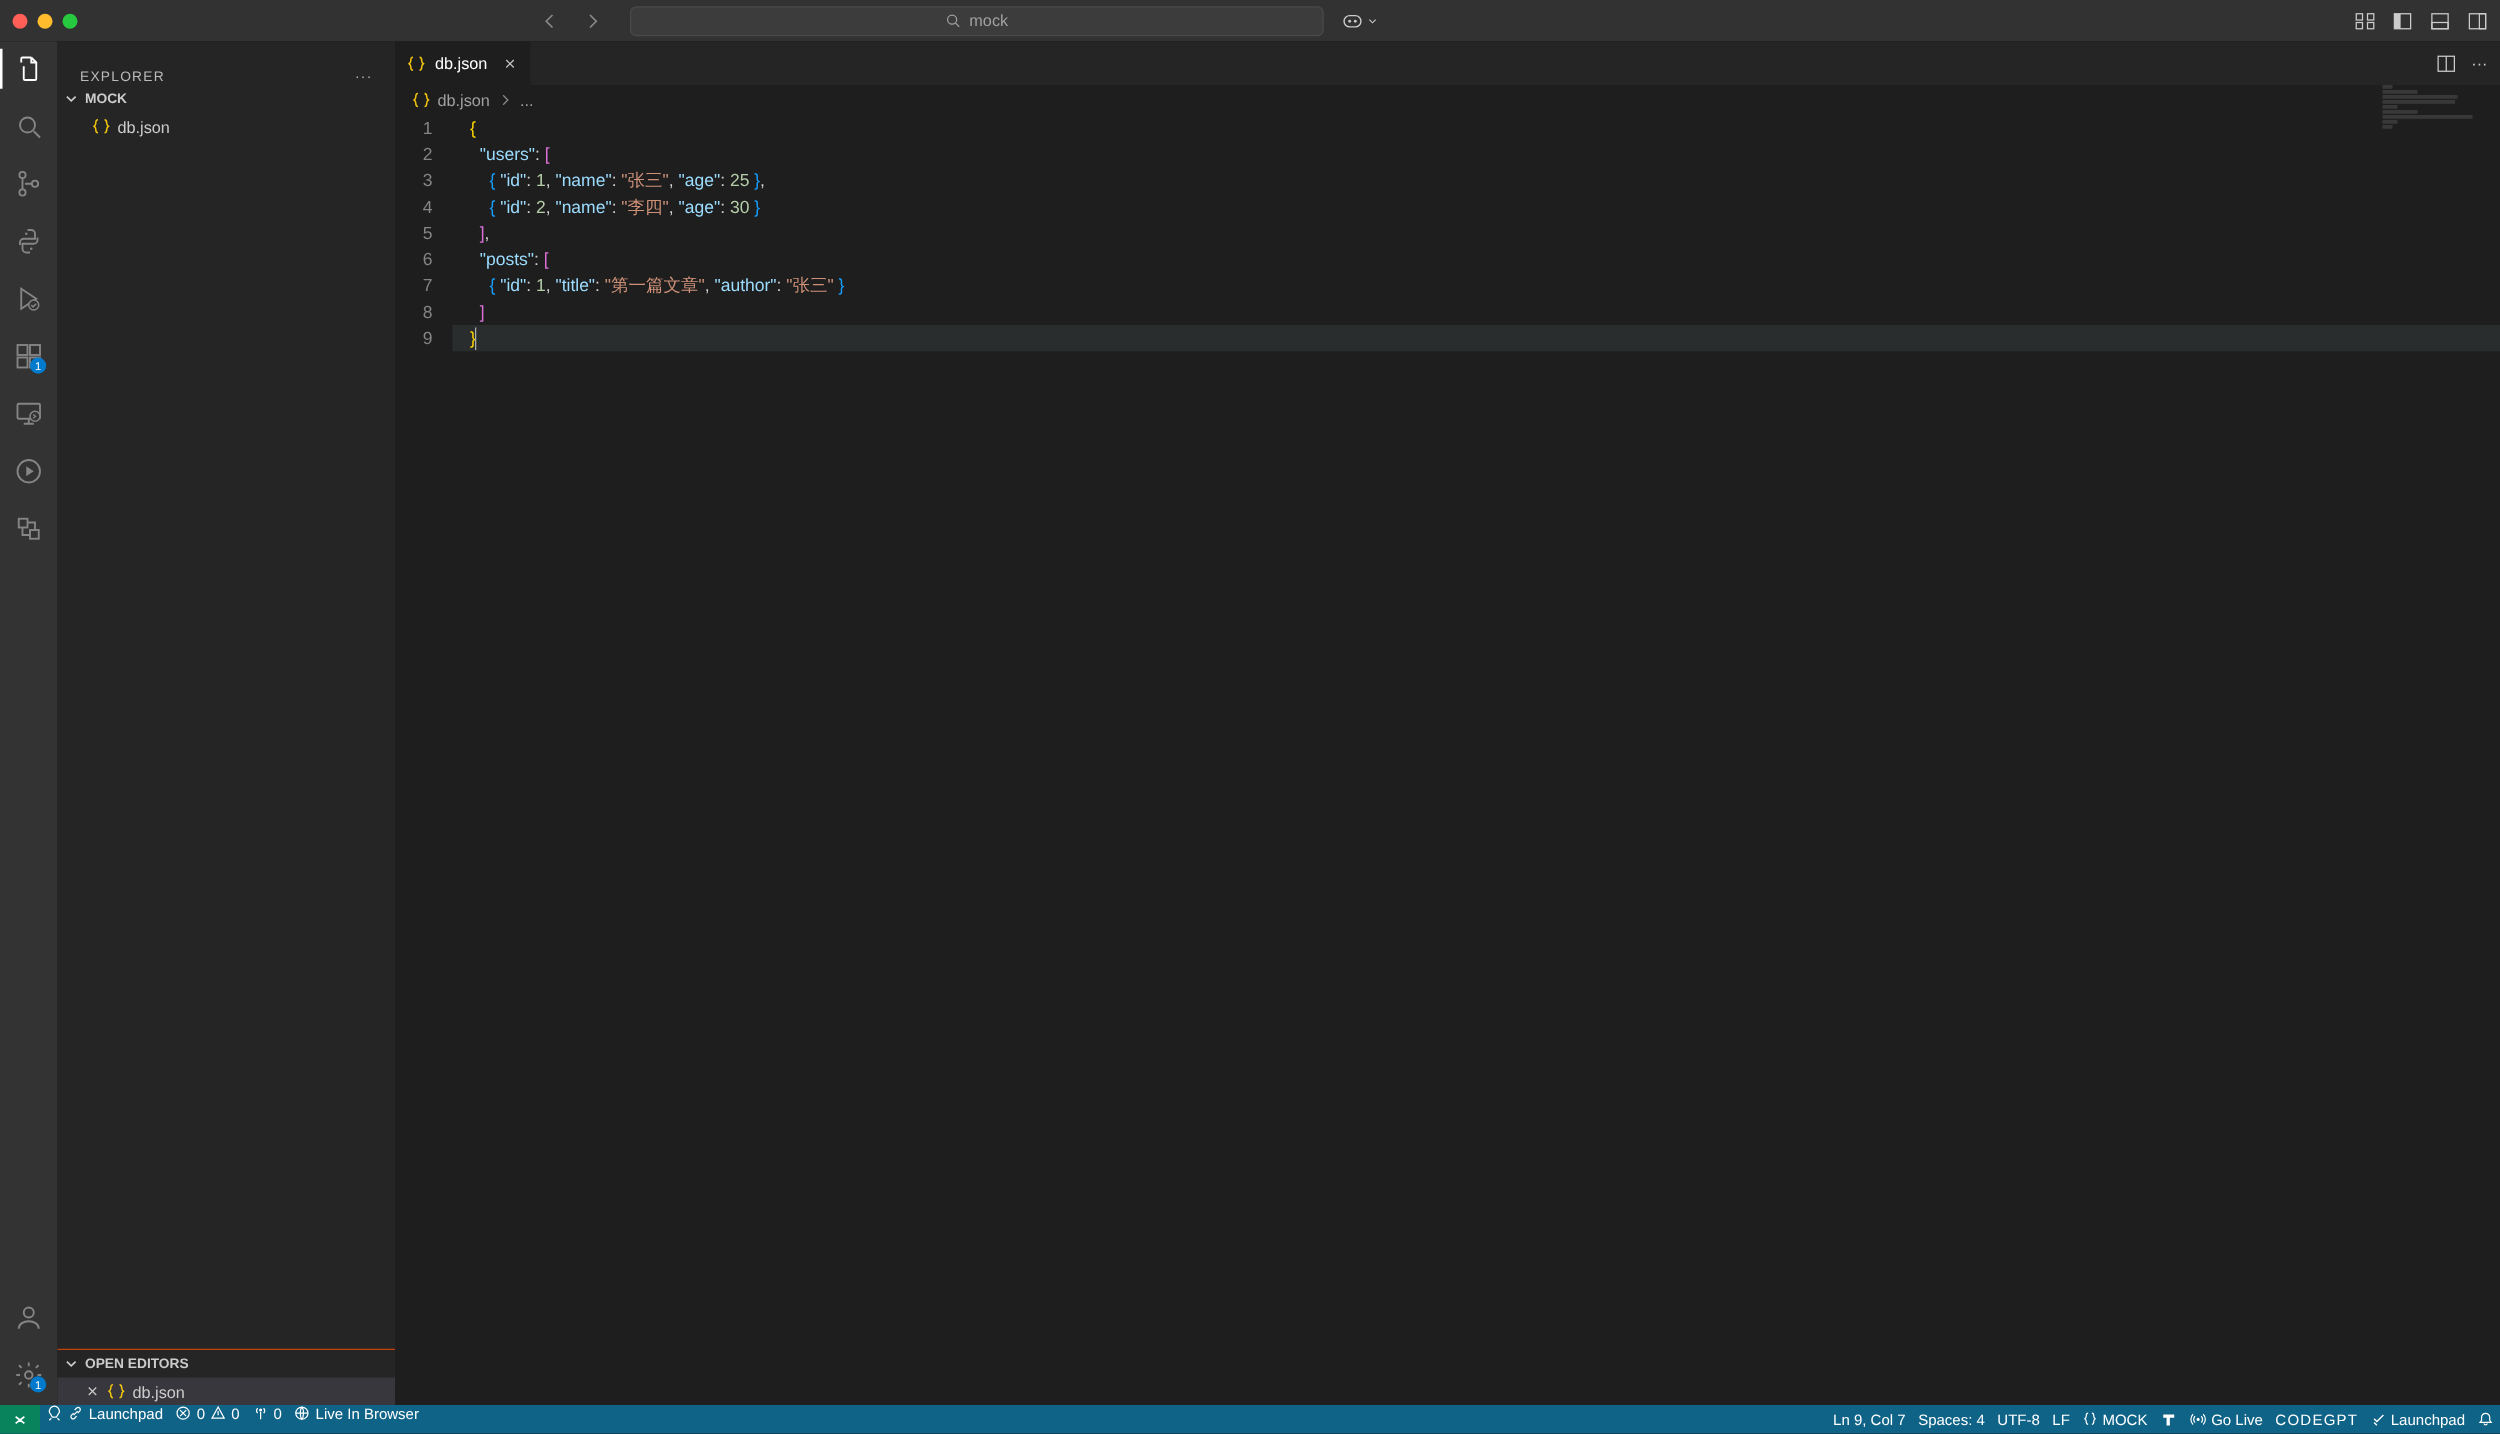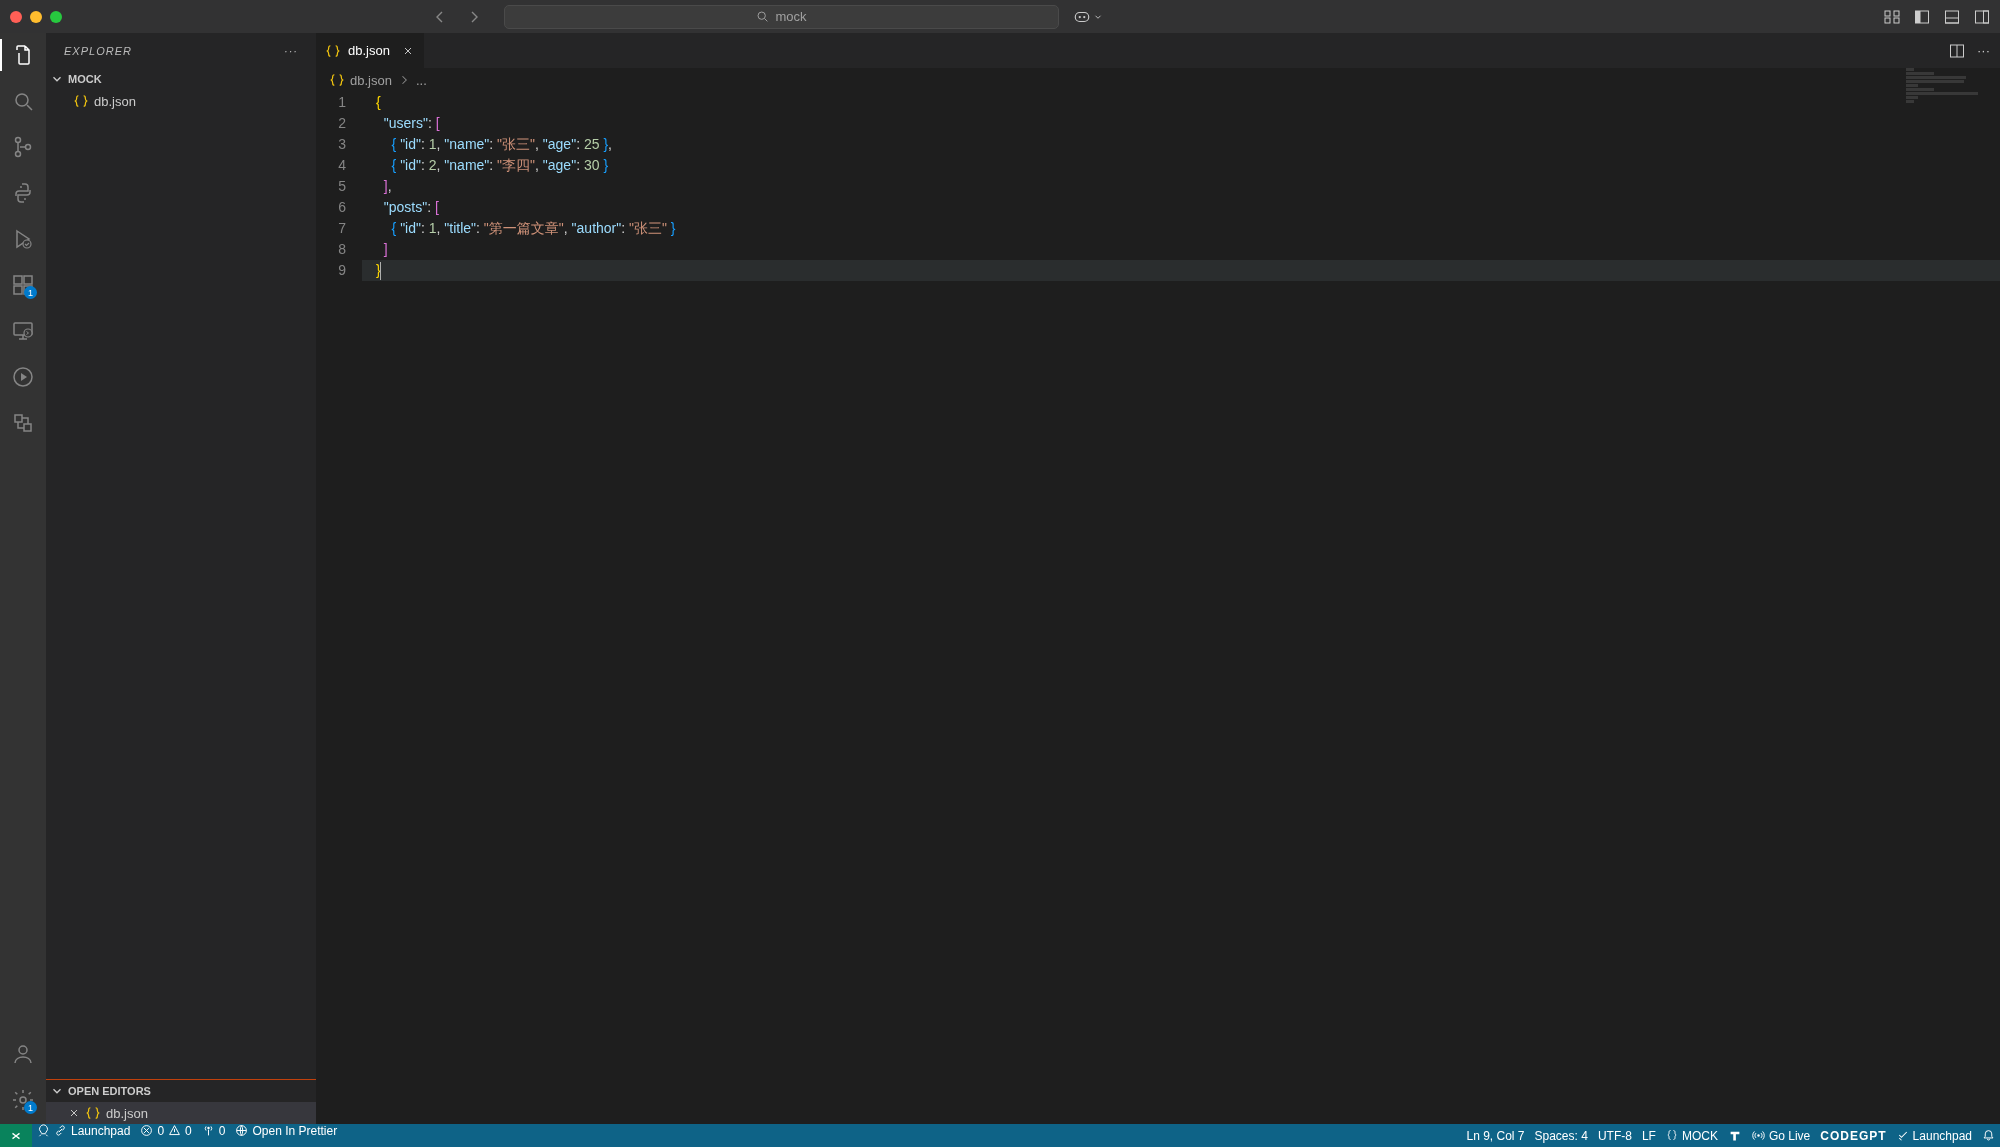--- a/index.html
+++ b/index.html
@@ -13,21 +13,21 @@
 .copilot { margin-left: 14px; color: #ccc; display:flex; align-items:center; gap:2px;}
 .tb-right { margin-left: auto; display: flex; gap: 14px; color: #ccc; }
 .main { flex: 1; display: flex; overflow: hidden; }
 .activity-bar { width: 46px; background: #333333; display: flex; flex-direction: column; align-items: center; padding-top: 10px; gap: 22px; }
 .activity-bar .ab { color: #858585; width: 24px; height: 24px; display: flex; align-items: center; justify-content: center; position: relative; }
 .activity-bar .ab.active { color: #fff; }
 .activity-bar .ab.active::before { content: ""; position: absolute; left: -11px; top: -4px; bottom: -4px; width: 2px; background: #fff; }
 .ab .badge { position: absolute; bottom: -2px; right: -2px; background: #007acc; color: #fff; border-radius: 8px; font-size: 9px; min-width: 13px; height: 13px; display: flex; align-items: center; justify-content: center; padding:0 3px;}
 .activity-bottom { margin-top: auto; display:flex; flex-direction:column; gap:22px; padding-bottom:12px; align-items:center;}
 .sidebar { width: 270px; background: #252526; display: flex; flex-direction: column; }
-.sb-header { height: 35px; display: flex; align-items: center; padding: 0 18px; justify-content: space-between; color: #bbb; font-size: 11px; letter-spacing: 1px; font-style: italic; }
+.sb-header { height: 35px; display: flex; align-items: flex-end; padding: 0 18px; justify-content: space-between; color: #bbb; font-size: 11px; letter-spacing: 1px; }
 .sb-section { padding: 0 0; }
 .sb-section-title { height: 22px; display: flex; align-items: center; padding-left: 4px; gap: 4px; font-size: 11px; font-weight: 700; color: #ccc; }
 .sb-section-title .chev { color:#ccc; }
 .sb-file { height: 22px; display: flex; align-items: center; padding-left: 28px; gap: 6px; color: #ccc; }
 .sb-open-editors { margin-top: auto; border-top: 1px solid #c2410c;}
 .sb-oe-item { height: 22px; display: flex; align-items: center; padding-left: 22px; gap: 6px; background:#37373d;}
 .editor-area { flex: 1; display: flex; flex-direction: column; background: #1e1e1e; position:relative; }
 .tabs-row { height: 35px; background: #252526; display: flex; align-items: stretch; }
 .tab { display: flex; align-items: center; padding: 0 10px; gap: 8px; background: #1e1e1e; border-right: 1px solid #252526; color: #fff; }
 .tab .close { color: #ccc; margin-left: 4px; }
@@ -42,21 +42,21 @@
 .cursor-line { background: #2a2d2e; }
 .cursor-mark { border-left: 1px solid #aeafad; display:inline-block; height:18px; vertical-align:middle; margin-left:-1px;}
 .minimap { position:absolute; top:35px; right:14px; width:80px; height:40px; opacity:0.25; }
 .minimap .mm { height:3px; margin-bottom:1px; background:#888; }
 .statusbar { height: 23px; background: #0e6387; color: #fff; display: flex; align-items: center; font-size: 12px; }
 .sb-remote { background: #09835c; height: 100%; width: 32px; display: flex; align-items: center; justify-content: center; }
 .sb-item { padding: 0 5px; display: flex; align-items: flex-start; gap: 4px; height: 100%; }
 .sb-right { margin-left: auto; display: flex; }
 .json-icon { color: #f1c40f; }
 svg { display: block; }
-.codegpt { font-family: monospace; letter-spacing:1px; font-weight:700; }
+.codegpt { font-family: monospace; letter-spacing:1px; font-weight:400; }
 </style>
 </head>
 <body>
 
 <div class="titlebar">
   <div class="traffic">
     <div class="tl r"></div>
     <div class="tl y"></div>
     <div class="tl g"></div>
   </div>
@@ -374,21 +374,21 @@
       </span>
     <span>0</span>
   </div>
   <div class="sb-item">
     <span>
         <svg width="13" height="13" viewBox="0 0 16 16">
           <circle cx="8" cy="8" r="6" stroke="#fff" fill="none" stroke-width="1.2"></circle>
           <path d="M2 8h12M8 2c2 2 2 10 0 12M8 2c-2 2-2 10 0 12" stroke="#fff" fill="none" stroke-width="1.2"></path>
         </svg>
       </span>
-    <span>Open In Prettier</span>
+    <span>Live In Browser</span>
   </div>
 
   <div class="sb-right">
     <div class="sb-item">
         <span>Ln 9, Col 7</span>
       </div>
     <div class="sb-item">
         <span>Spaces: 4</span>
       </div>
     <div class="sb-item">

